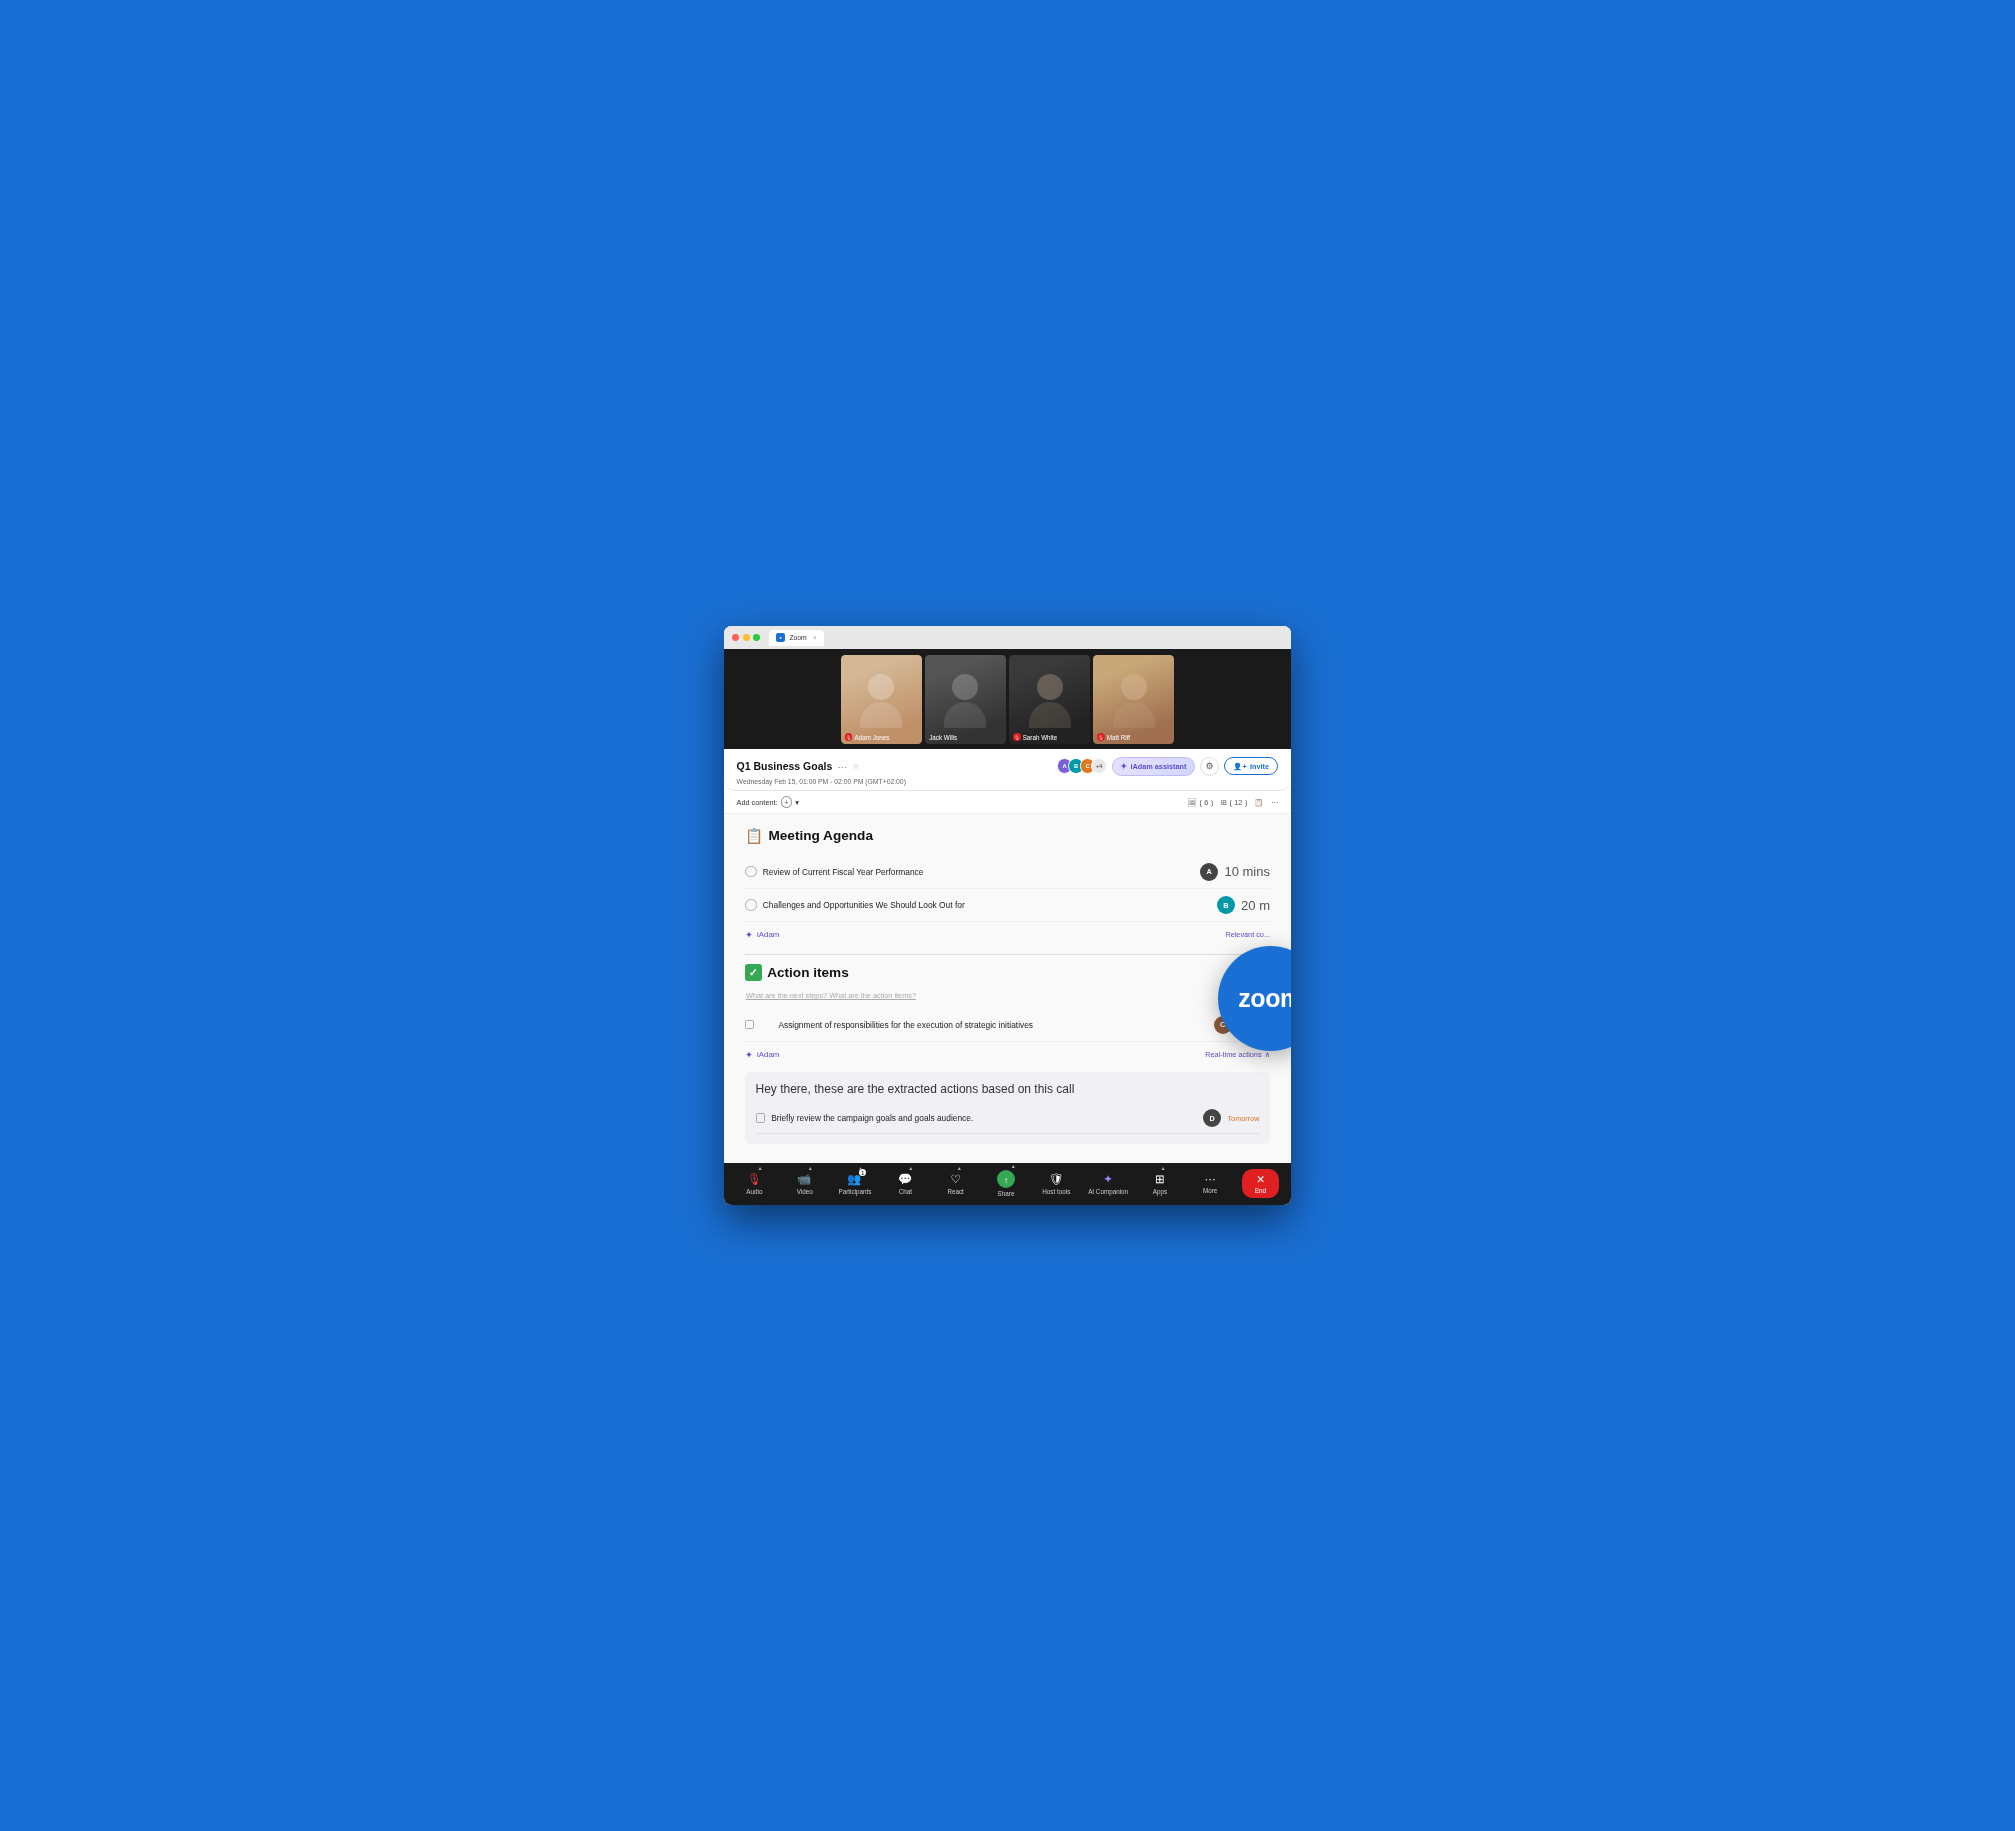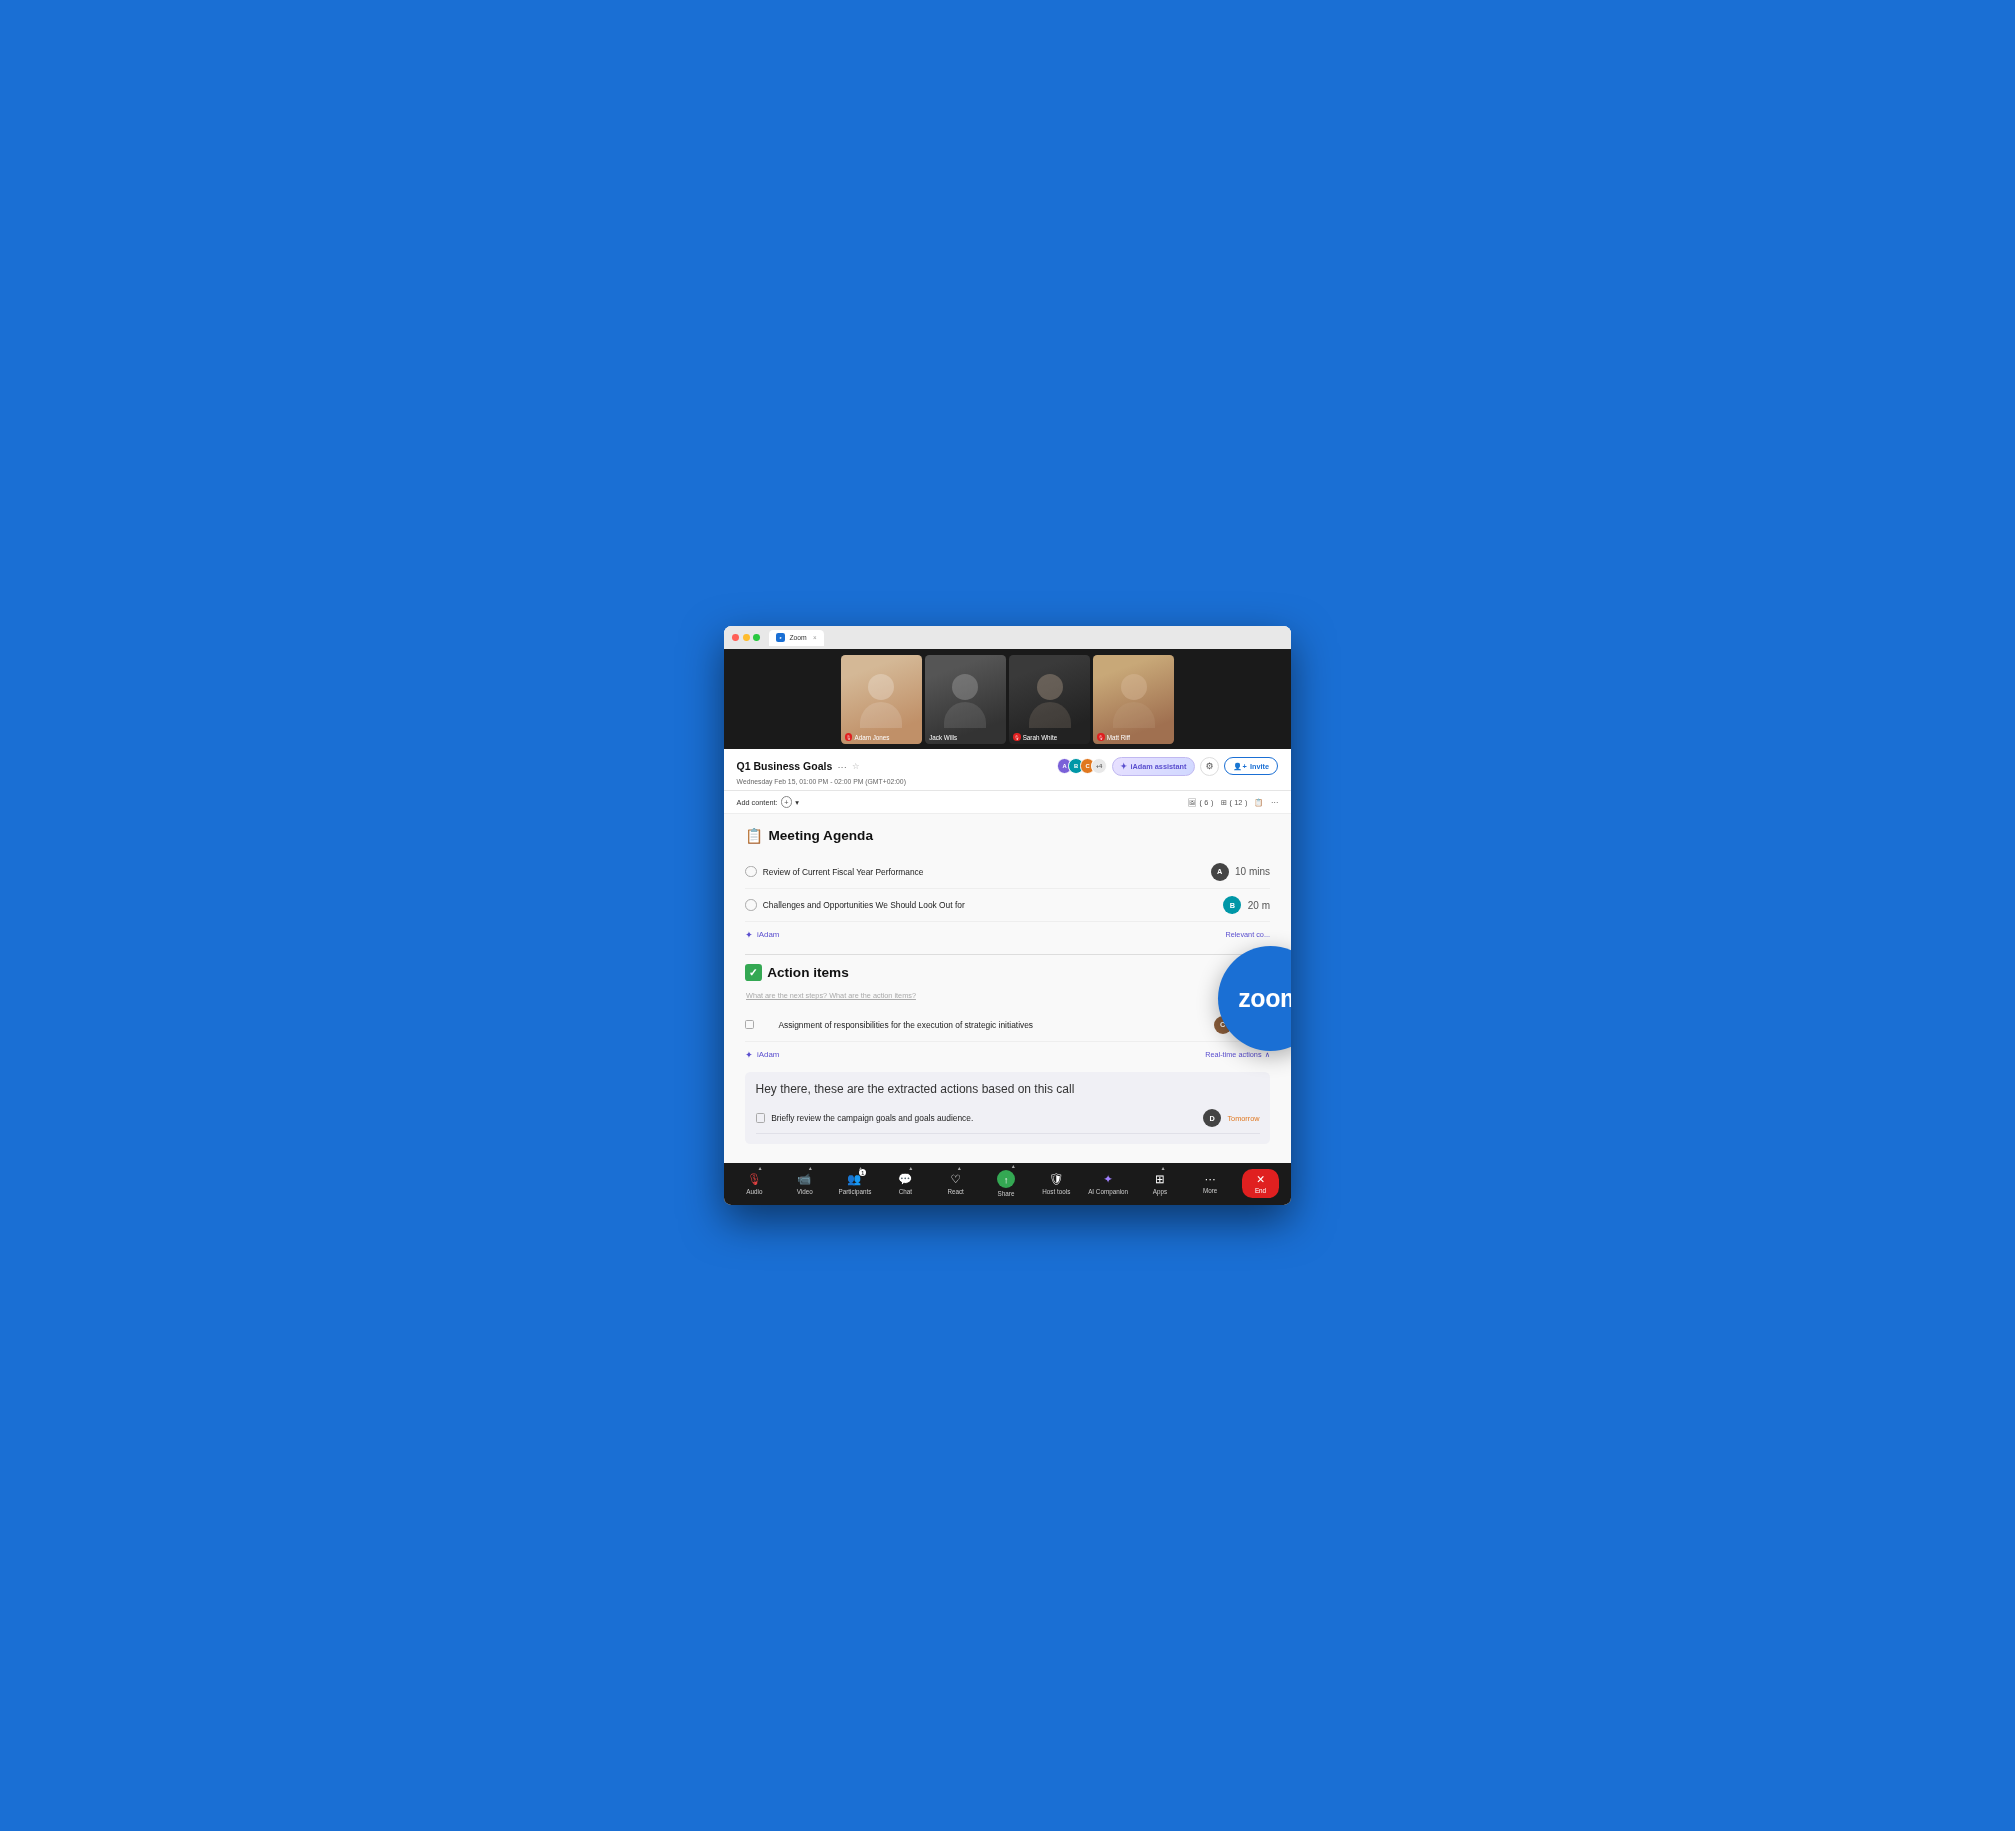--- a/index.html
+++ b/index.html
@@ -101,20 +101,21 @@
       border-radius: 50%;
       display: flex; align-items: center; justify-content: center;
       font-size: 4.2px; color: #fff;
     }
 
     
     .meeting-info-bar {
       background: #fff;
       padding: 7.3px 12.6px 5.2px;
       border-bottom: 0.5px solid #e5e5e5;
+      border-radius: 12px;
     }
     .meeting-title-row {
       display: flex;
       align-items: center;
       justify-content: space-between;
       margin-bottom: 2.1px;
     }
     .meeting-title {
       display: flex;
       align-items: center;
@@ -290,21 +291,21 @@
     .person-avatar-sm {
       width: 18px; height: 18px;
       border-radius: 50%;
       overflow: hidden;
       background: #999;
       display: flex; align-items: center; justify-content: center;
       font-size: 7.3px; color: #fff; font-weight: bold;
       flex-shrink: 0;
     }
     .time-badge {
-      font-size: 10px;
+      font-size: 13px;
       color: #555;
       white-space: nowrap;
     }
 
     
     .iadm-row {
       display: flex;
       align-items: center;
       justify-content: space-between;
       padding: 6.3px 0;

